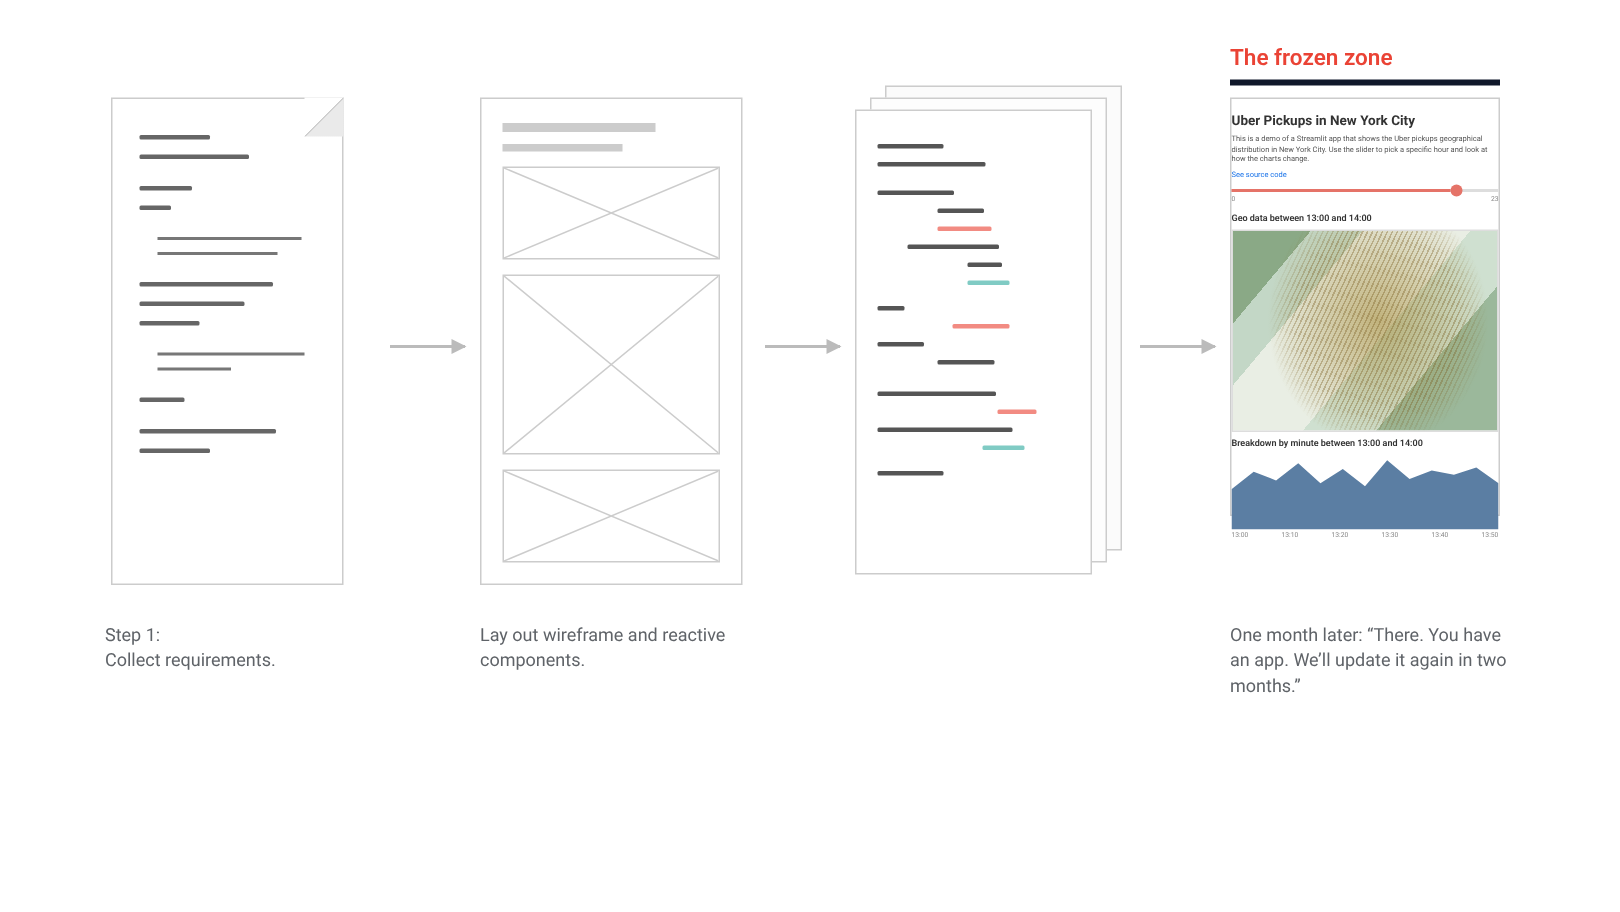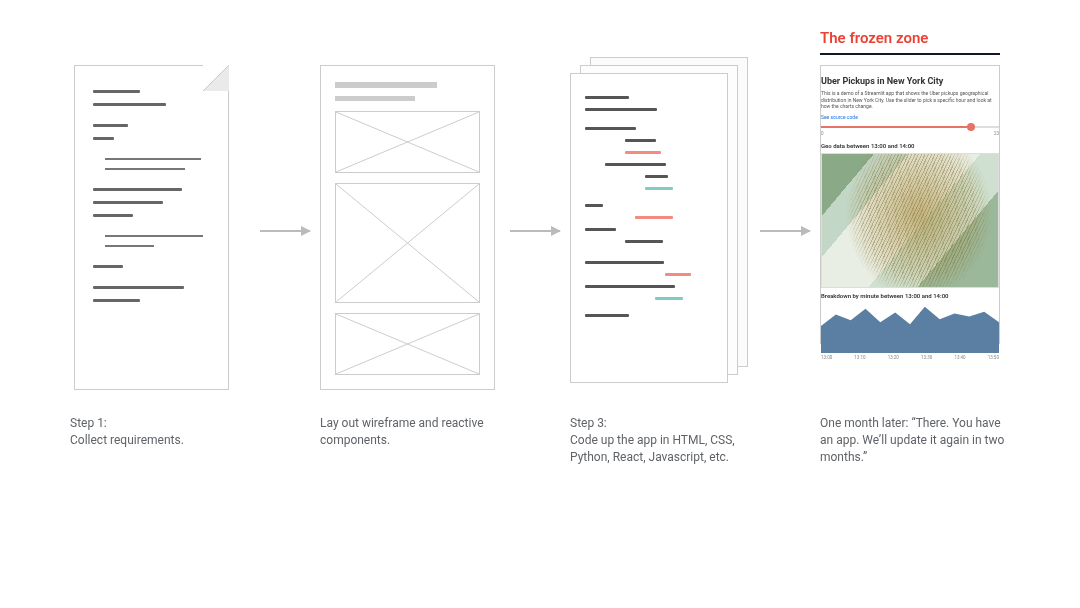--- a/index.html
+++ b/index.html
@@ -86,21 +86,21 @@
   .s1{ top:-8px; left:20px; background:#fbfbfb; }
   .s2{ top:0; left:10px; background:#fdfdfd; }
   .s3{ top:8px; left:0; }
   .code .cl{ height:3px; border-radius:1px; margin-bottom:9px; }
   .cdark{ background:#555; } .cred{ background:#f28b82; } .cteal{ background:#80cbc4; }
 
   
   .frozen-label{
     position:absolute; top:-36px; left:0;
     color:#ea4335; font-weight:600; font-size:15px;
-    border-bottom:2px solid #0f172a; padding-bottom:6px; width:180px;
+    border-bottom:4px solid #0f172a; padding-bottom:6px; width:180px;
   }
   .app{
     width:180px; height:279px; background:#fff; border:1px solid #ccc;
     padding:10px 0; font-size:6px; color:#333;
   }
   .app h4{ font-size:9px; font-weight:700; margin-bottom:4px; }
   .app .sub{ font-size:5px; color:#555; line-height:1.3; margin-bottom:4px; }
   .app .link{ color:#1a73e8; font-size:5px; margin-bottom:6px; display:block; }
   .slider{ height:2px; background:#ddd; position:relative; margin-bottom:3px; }
   .slider::after{ content:""; position:absolute; left:0; width:82%; height:2px; background:#e57368; }
@@ -208,24 +208,20 @@
           <div class="cl cdark" style="width:24%"></div>
           <div class="cl cdark" style="width:30%; margin-left:40px"></div>
           <div class="cl cdark" style="width:62%; margin-top:18px"></div>
           <div class="cl cred" style="width:20%; margin-left:80px"></div>
           <div class="cl cdark" style="width:70%"></div>
           <div class="cl cteal" style="width:22%; margin-left:70px"></div>
           <div class="cl cdark" style="width:34%; margin-top:14px"></div>
         </div>
       </div>
     </div>
-    <div class="caption">
-      <span class="stepnum">Step 3:</span>
-      <span>Code up the app in HTML, CSS, Python, React, Javascript, etc.</span>
-    </div>
   </div>
 
   <div class="step" style="position:relative">
     <div class="frozen-label">The frozen zone</div>
     <div class="panel">
       <div class="app">
         <h4>Uber Pickups in New York City</h4>
         <div class="sub">This is a demo of a Streamlit app that shows the Uber pickups geographical distribution in New York City. Use the slider to pick a specific hour and look at how the charts change.</div>
         <span class="link">See source code</span>
         <div class="slider">

